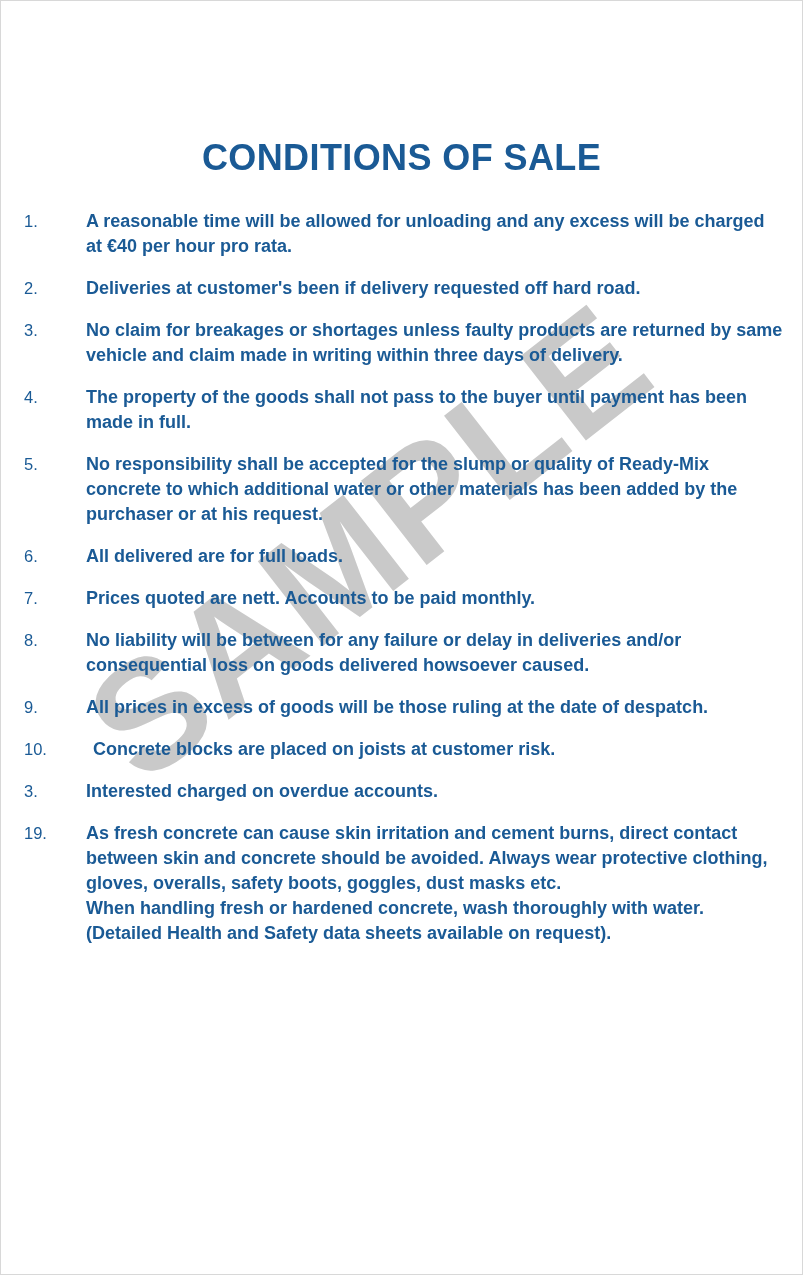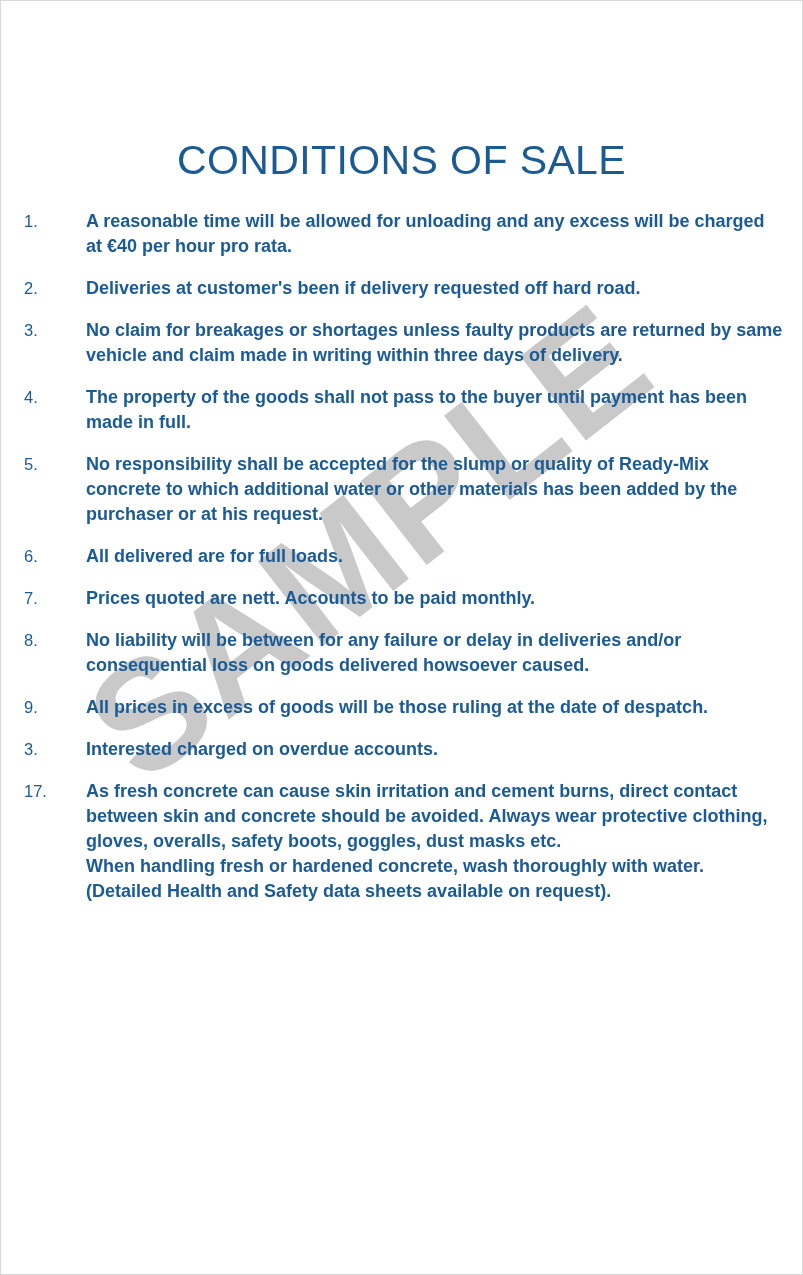--- a/index.html
+++ b/index.html
@@ -62,22 +62,22 @@
     z-index: 2;
   }
   h1.doc-title {
     margin: 0;
     padding: 0;
     position: absolute;
     top: 137px;
     left: 0;
     width: 803px;
     text-align: center;
-    font-size: 41px;
-    font-weight: normal;
+    font-size: 36px;
+    font-weight: bold;
     color: #1a5a95;
     letter-spacing: 0.4px;
   }
   .terms {
     position: absolute;
     top: 209px;
     left: 24px;
     width: 760px;
   }
   .term {
@@ -159,28 +159,32 @@
       <div class="term">
         <div class="term-num">8.</div>
         <div class="term-text">No liability will be between for any failure or delay in deliveries and/or consequential loss on goods delivered howsoever caused.</div>
       </div>
 
       <div class="term">
         <div class="term-num">9.</div>
         <div class="term-text">All prices in excess of goods will be those ruling at the date of despatch.</div>
       </div>
 
+      <div class="term indent-extra">
+        <div class="term-num">10.</div>
+        <div class="term-text">Concrete blocks are placed on joists at customer risk.</div>
+      </div>
 
       <div class="term">
         <div class="term-num">3.</div>
         <div class="term-text">Interested charged on overdue accounts.</div>
       </div>
 
       <div class="term">
-        <div class="term-num">17.</div>
+        <div class="term-num">19.</div>
         <div class="term-text">As fresh concrete can cause skin irritation and cement burns, direct contact between skin and concrete should be avoided. Always wear protective clothing, gloves, overalls, safety boots, goggles, dust masks etc.
 When handling fresh or hardened concrete, wash thoroughly with water.
 (Detailed Health and Safety data sheets available on request).</div>
       </div>
 
     </div>
   </div>
 </div>
 
 </body></html>

